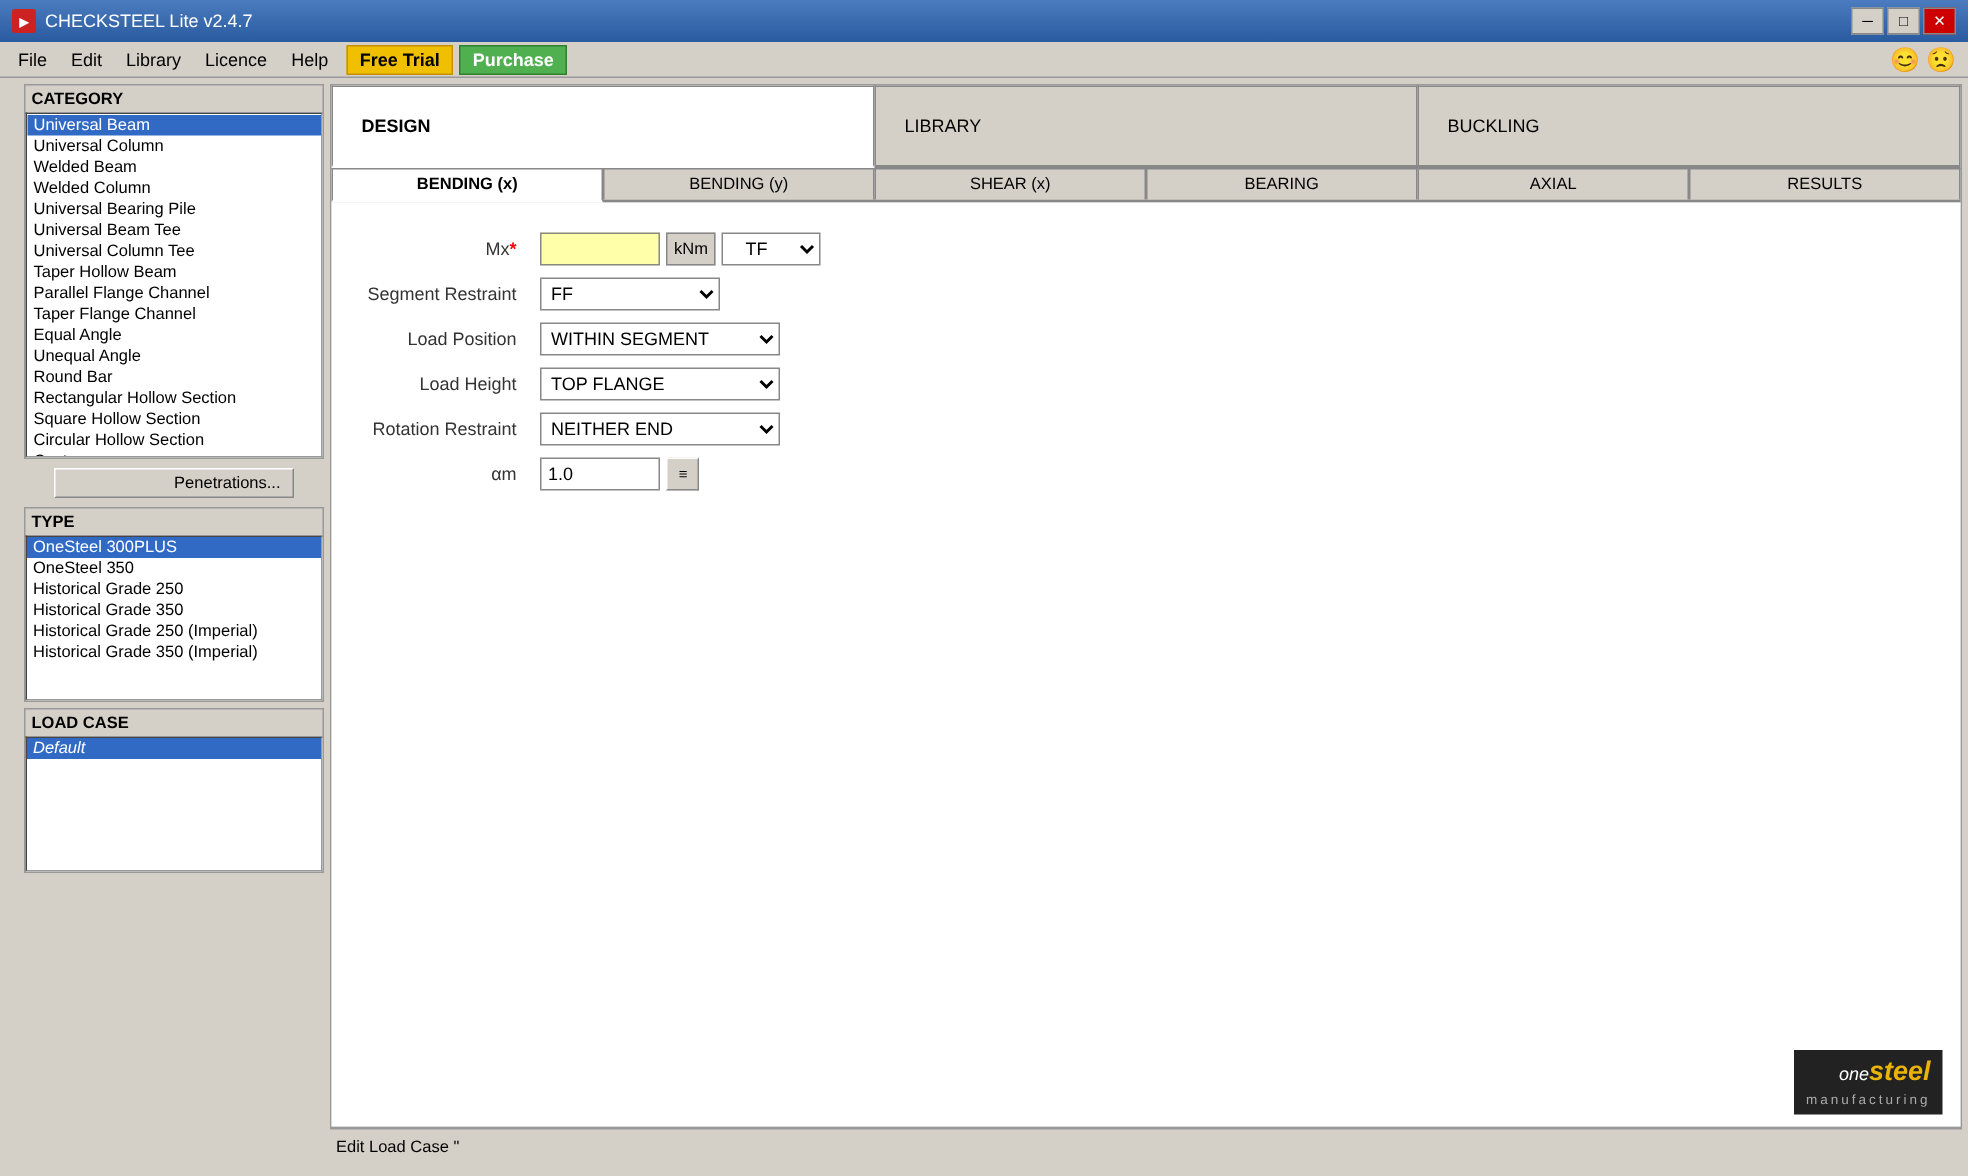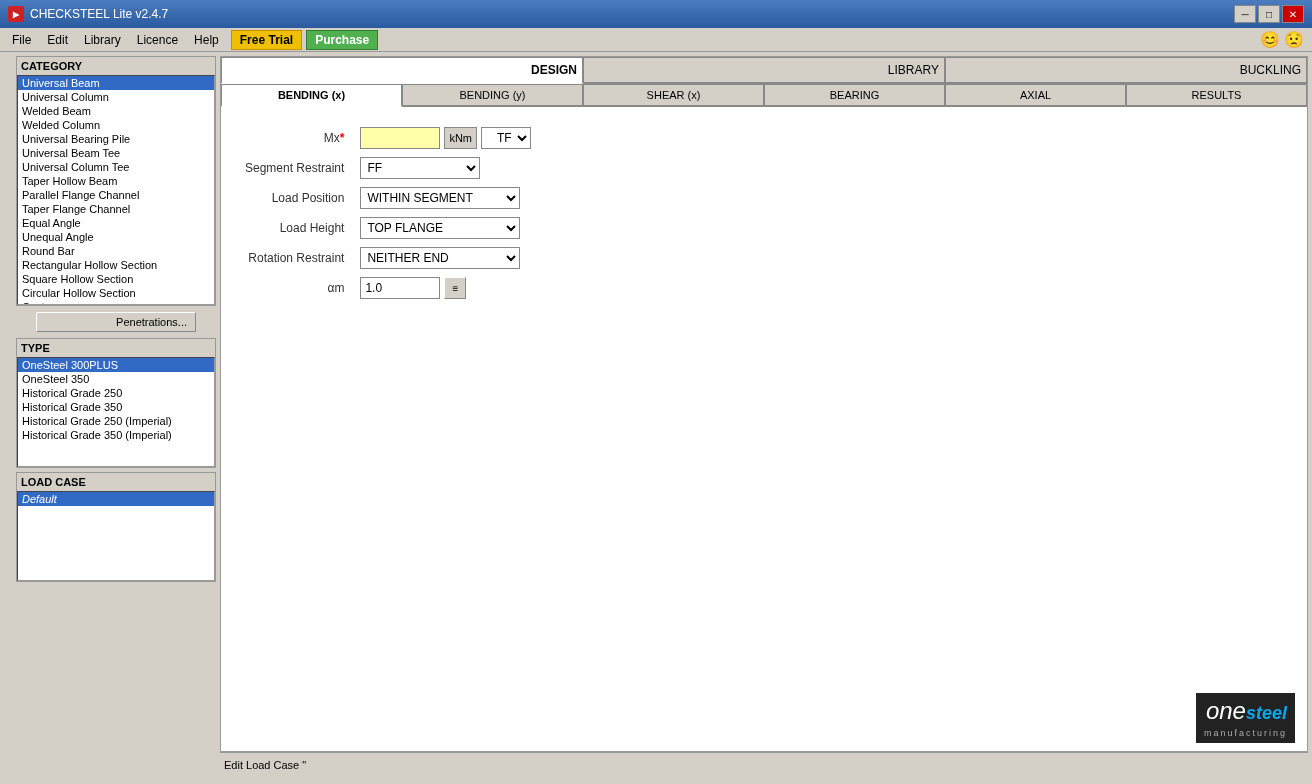--- a/index.html
+++ b/index.html
@@ -134,22 +134,22 @@
     .panel-btn:disabled { color: #888; cursor: default; }
 
     
     .top-tabs {
       display: flex;
       background: #d4d0c8;
       border-bottom: 2px solid #888;
     }
     .top-tab {
       flex: 1;
-      text-align: right;
-      padding: 5px;
+      text-align: left;
+      padding: 19px;
       border: 1px solid #888;
       border-bottom: none;
       background: #d4d0c8;
       cursor: pointer;
       font-size: 12px;
     }
     .top-tab.active {
       background: white;
       border-bottom: 2px solid white;
       margin-bottom: -2px;
@@ -227,21 +227,21 @@
       border: 1px solid #888;
       border-top-color: #fff;
       border-left-color: #fff;
       cursor: pointer;
       font-size: 10px;
       display: flex;
       align-items: center;
       justify-content: center;
     }
     .tf-select {
-      width: 50px;
+      width: 66px;
       padding-left: 11px;
     }
     .asterisk { color: red; font-weight: bold; }
 
     
     #bottom-bar {
       height: 24px;
       background: #d4d0c8;
       border-top: 1px solid #999;
       display: flex;
@@ -430,21 +430,21 @@
                   <button class="calc-btn">≡</button>
                 </div>
               </td>
             </tr>
           </tbody>
             </table>
         </div>
 
         <div style="position:absolute; bottom:8px; right:12px; text-align:right;">
           <div style="background:#222; padding:4px 8px; display:inline-block;">
-            <span style="color:white; font-size:24px; font-style:italic;">one</span><span style="color:#0ea5e9; font-size:18px; font-style:italic; font-weight:bold;">steel</span>
+            <span style="color:white; font-size:12px; font-style:italic;">one</span><span style="color:#eab308; font-size:18px; font-style:italic; font-weight:bold;">steel</span>
             <br>
             <span style="color:#aaa; font-size:9px; letter-spacing:2px;">manufacturing</span>
           </div>
         </div>
       </div>
     </div>
 
     <div id="bottom-bar">
       <span>Edit Load Case "</span>
     </div>

